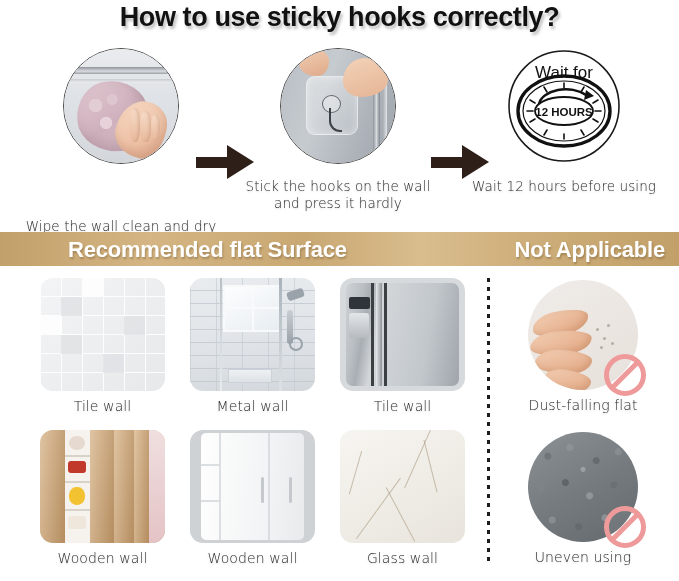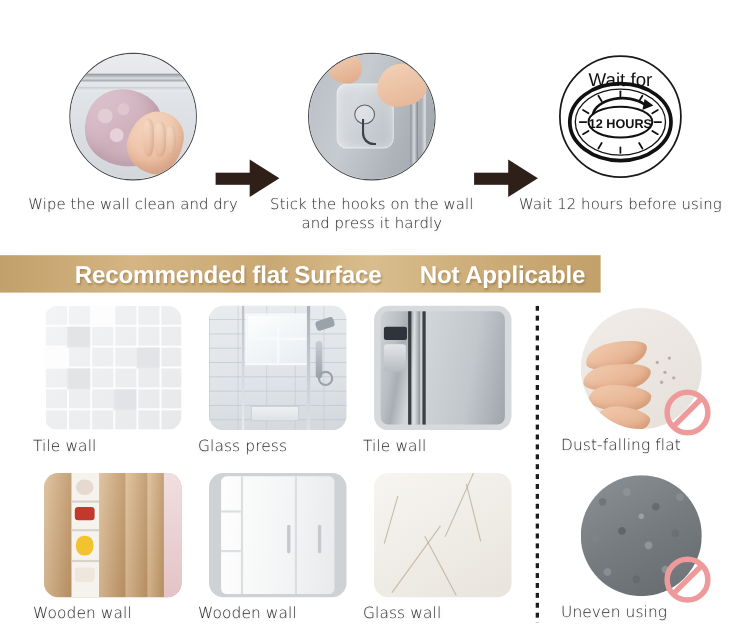--- a/index.html
+++ b/index.html
@@ -100,21 +100,21 @@
     position:absolute;left:16%;bottom:4%;width:26%;height:24%;
     background:linear-gradient(160deg,#f1cfb5,#dfa988);
     border-radius:50% 50% 40% 60%/55% 45% 55% 45%;
   }
 
   
   .clockwrap{position:absolute;left:0;top:0;width:116px;height:116px;}
 
   
   .banner{
-    position:absolute;left:0;top:232px;width:546px;height:34px;
+    position:absolute;left:0;top:232px;width:679px;height:34px;
     background:linear-gradient(90deg,#c2a06b 0%,#d4b583 22%,#c9a873 45%,#d9bd8d 62%,#cbab76 82%,#c2a069 100%);
   }
   .banner span{
     position:absolute;top:5px;font-size:22px;font-weight:bold;color:#fff;
     letter-spacing:-0.2px;text-shadow:1px 2px 2px rgba(120,90,50,.45);
     font-family:"Liberation Sans",sans-serif;
   }
   .banner .b-left{left:68px;}
   .banner .b-right{right:14px;}
 
@@ -122,21 +122,21 @@
   .divider{
     position:absolute;left:487px;top:278px;width:3px;height:288px;
     background-image:linear-gradient(#1c1c1c 50%,rgba(255,255,255,0) 0%);
     background-size:3px 9px;background-repeat:repeat-y;
   }
 
   
   .cell{position:absolute;}
   .thumb{position:absolute;left:0;top:0;width:125px;height:113px;border-radius:13px;overflow:hidden;}
   .cell .cap{
-    position:absolute;top:120px;left:-10px;width:145px;
+    position:absolute;top:120px;left:-10px;width:145px;text-align:center;
     font-size:14px;color:#2b2b2b;font-weight:300;
     font-family:"DejaVu Sans",sans-serif;letter-spacing:.1px;
     text-shadow:0 1px 2px rgba(185,185,185,.5);
   }
   .round{border-radius:50%;}
 
   
   .t-tile{
     background:
       linear-gradient(0deg,rgba(255,255,255,.9) 1.5px,transparent 1.5px),
@@ -238,36 +238,37 @@
   .ban{position:absolute;width:42px;height:42px;border-radius:50%;
       border:5px solid #ef9a9a;box-sizing:border-box;background:rgba(255,255,255,.06);}
   .ban i{position:absolute;left:50%;top:50%;width:34px;height:5px;background:#ef9a9a;
       transform:translate(-50%,-50%) rotate(-45deg);display:block;}
 </style>
 </head>
 <body>
 
 <div class="page">
 
+  <div class="title">How to use sticky hooks correctly?</div>
 
   <div class="steps">
 
     <div class="step" style="left:63px;width:116px;">
       <div class="circle">
         <div class="p-wipe">
           <div class="rail"></div>
             <div class="rail2"></div>
           <div class="cloth"></div>
           <div class="hand"></div>
           <div class="fing" style="left:58%;top:52%;width:9%;height:30%;"></div>
           <div class="fing" style="left:67%;top:54%;width:9%;height:28%;"></div>
           <div class="fing" style="left:76%;top:57%;width:8%;height:24%;"></div>
         </div>
       </div>
-      <div class="step-cap" style="left:-48px;width:212px;">Wipe the wall clean and dry</div>
+      <div class="step-cap" style="left:-48px;width:212px;margin-top:40px;">Wipe the wall clean and dry</div>
     </div>
 
     <div class="arrow" style="left:196px;">
       <div class="shaft"></div>
         <div class="head"></div>
     </div>
 
     <div class="step" style="left:280px;width:116px;">
       <div class="circle">
         <div class="p-hook">
@@ -346,21 +347,21 @@
         <div class="winbar" style="left:50%;top:0;width:2px;height:100%;"></div>
         <div class="winbar" style="left:0;top:46%;width:100%;height:2px;"></div>
       </div>
       <div class="ledge"></div>
       <div class="head"></div>
       <div class="bar"></div>
       <div class="valve"></div>
       <div class="door"></div>
       <div class="door2"></div>
     </div>
-    <div class="cap">Glass press</div>
+    <div class="cap">Metal wall</div>
   </div>
 
   <div class="cell" style="left:340px;top:278px;width:125px;">
     <div class="thumb t-metal">
       <div class="body"></div>
       <div class="seam" style="left:25%;"></div>
       <div class="seam2" style="left:29%;"></div>
       <div class="seam" style="left:35%;"></div>
       <div class="panel"></div>
       <div class="disp"></div>

